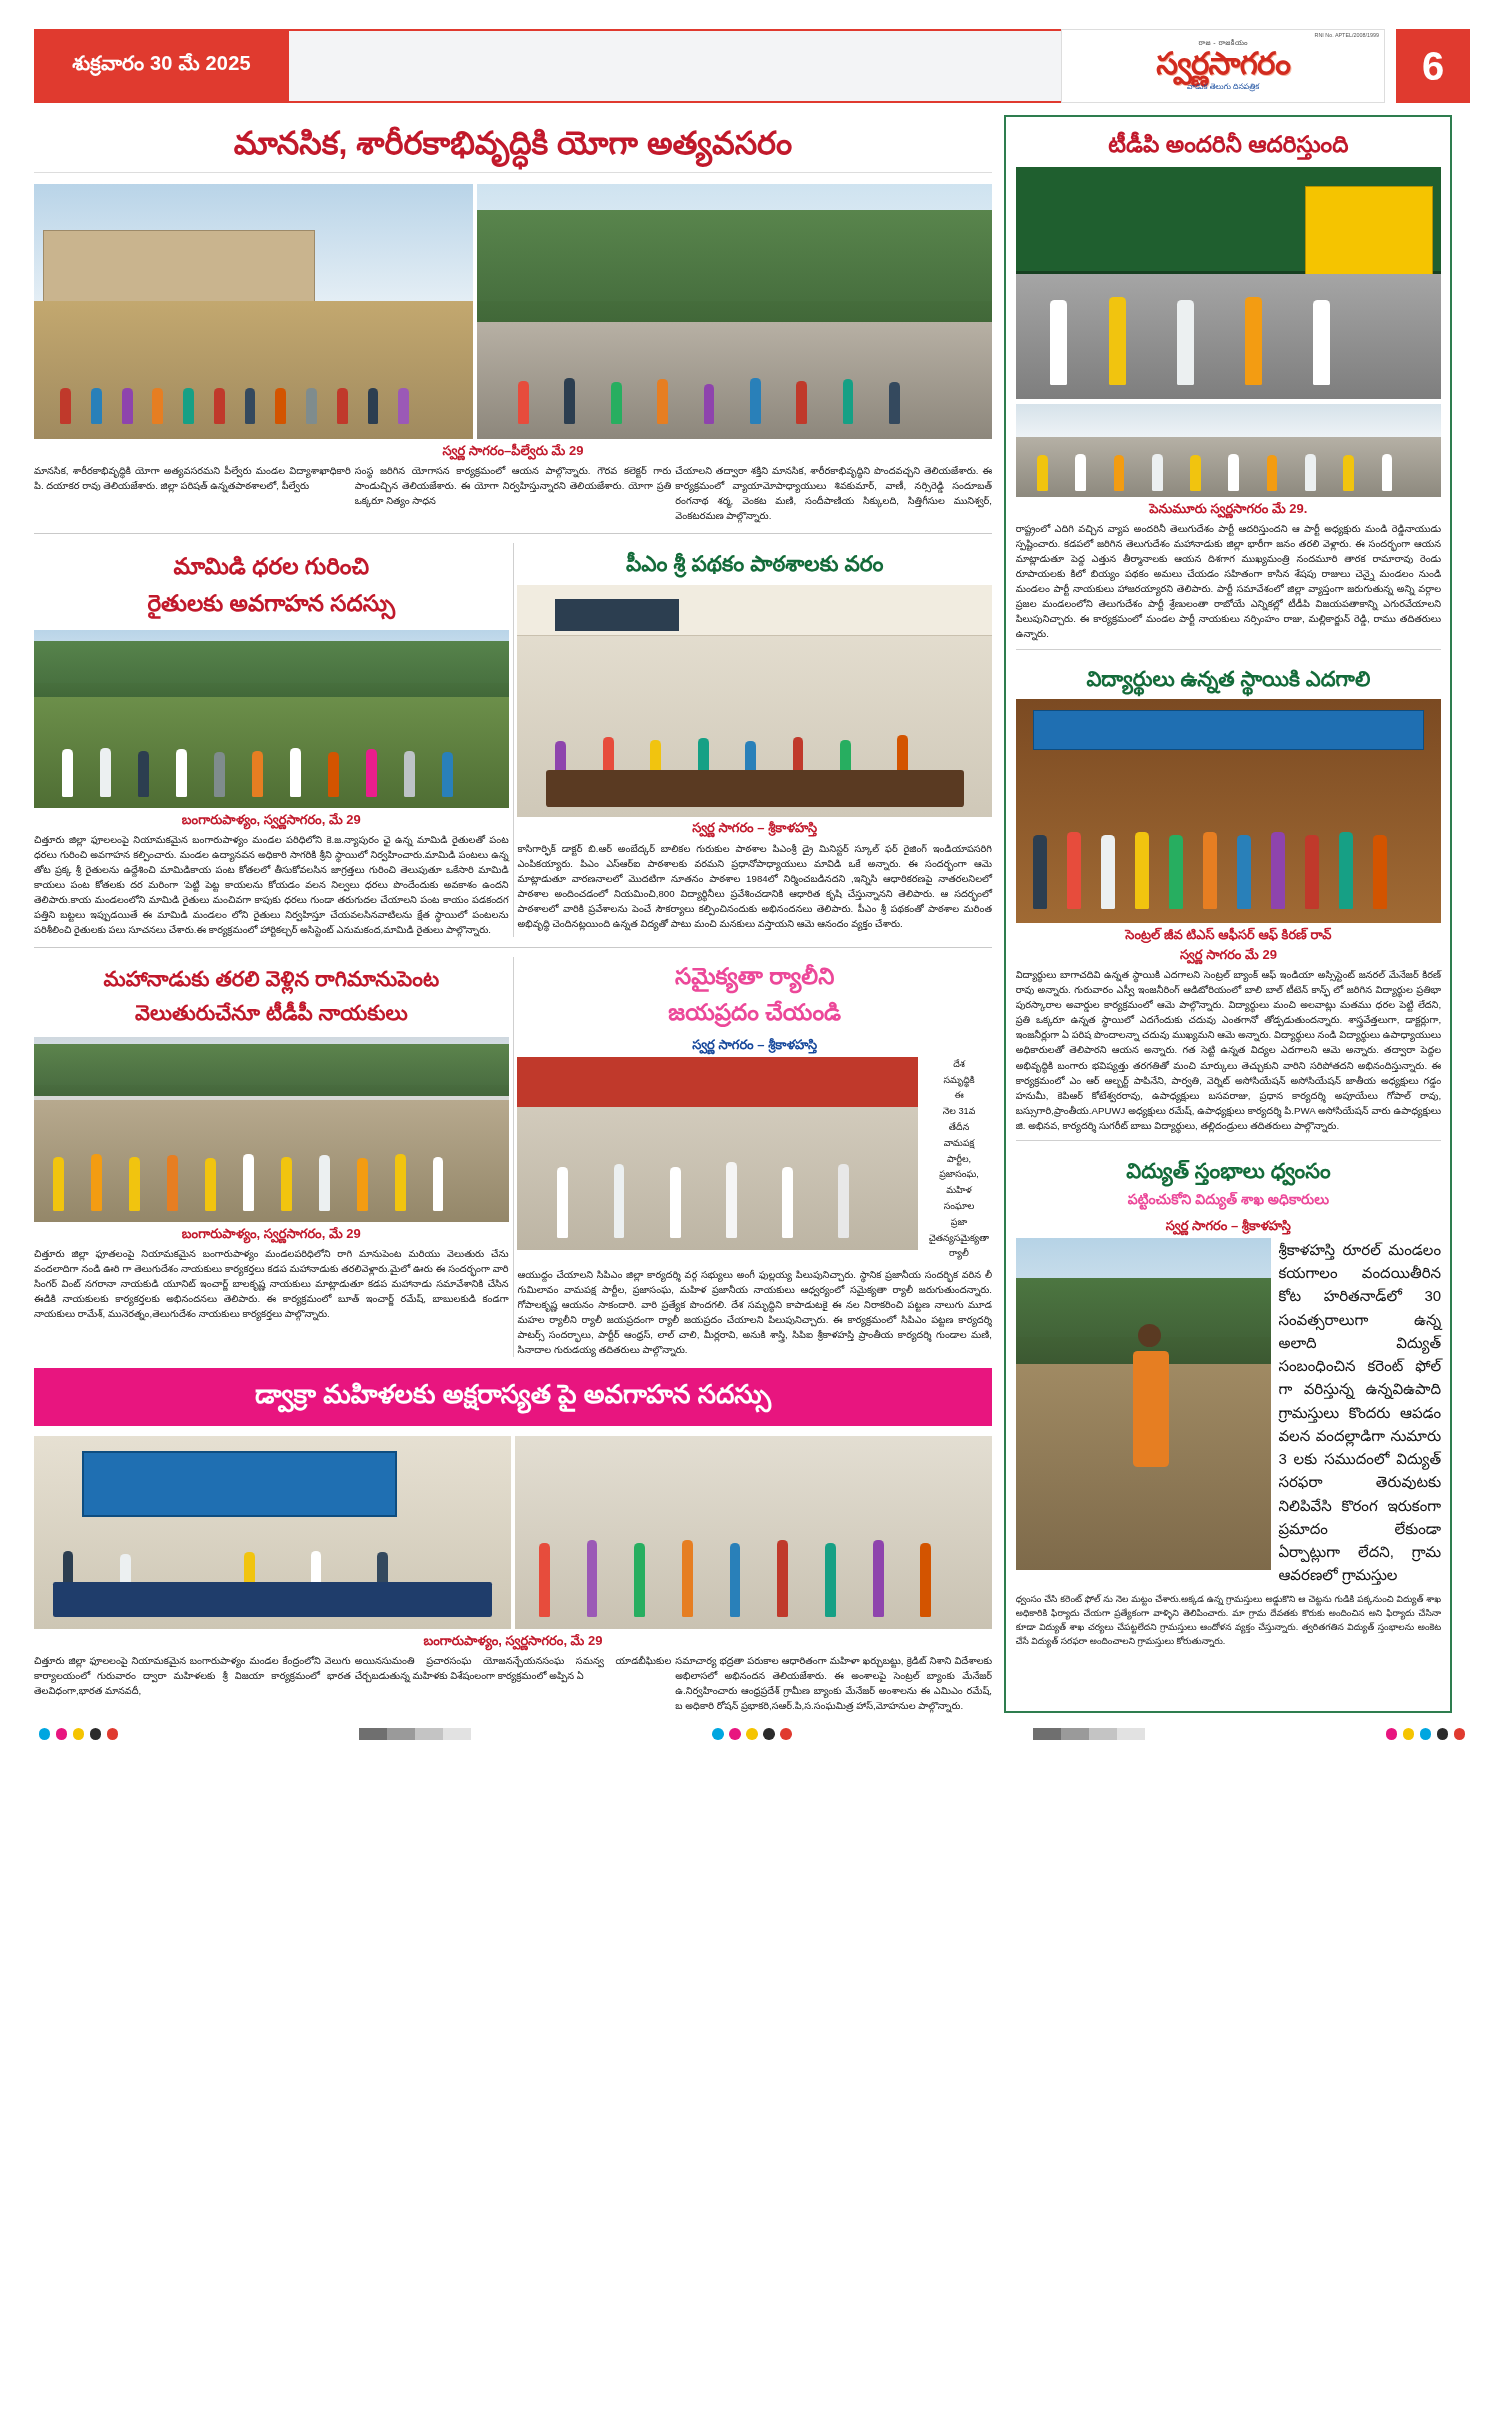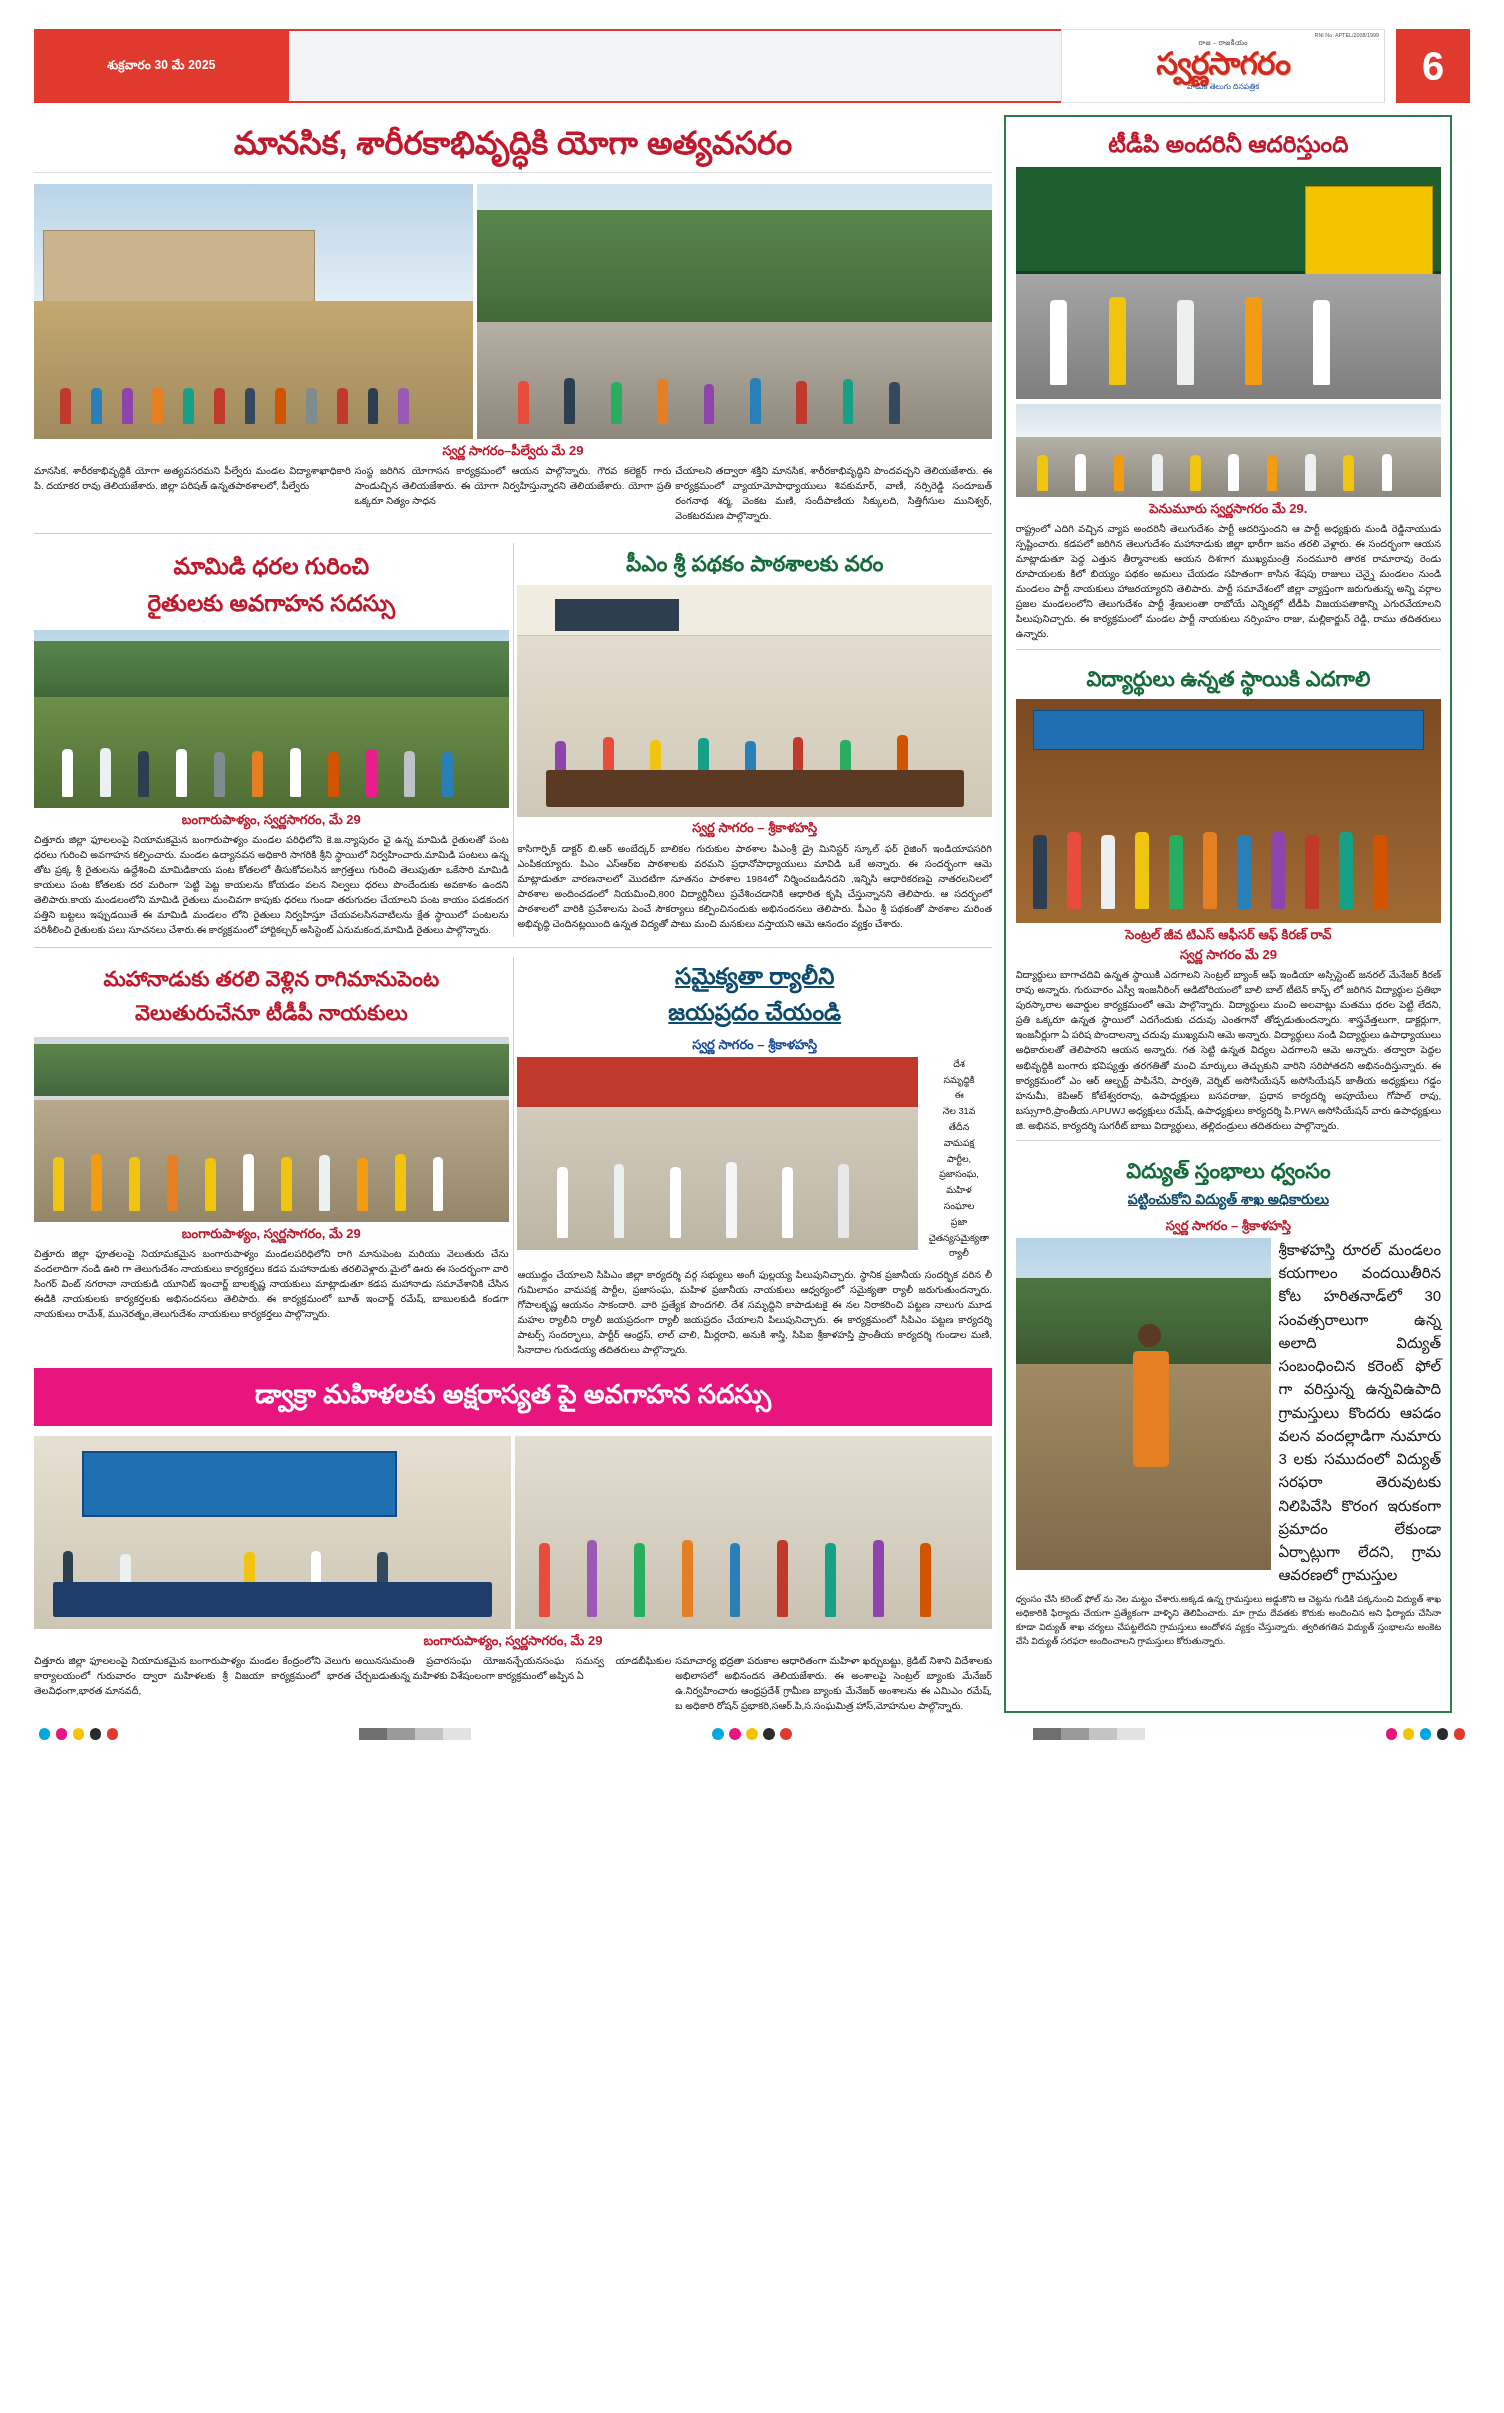--- a/index.html
+++ b/index.html
@@ -15,21 +15,21 @@
     padding:29px 34px 23px 34px;
   }
 
   
   .masthead {
     position:relative; height:74px;
     display:flex; align-items:stretch;
   }
   .date-badge {
     background:#e03a2f; color:#fff;
-    font-size:12px; font-weight:bold;
+    font-size:20px; font-weight:bold;
     display:flex; align-items:center; justify-content:center;
     padding:0 18.5px; min-width:255px;
     letter-spacing:0.2px;
   }
   .mast-bar {
     flex:1; background:#f3f4f6;
     border-top:2.3px solid #e03a2f; border-bottom:2.3px solid #e03a2f;
   }
   .logo-box {
     width:324px; background:#fff;
@@ -71,22 +71,22 @@
   }
   .hl-red {
     color:#c1192b; font-size:23px; font-weight:bold;
     text-align:center; line-height:1.35; padding:7.7px 3.1px 6.2px;
   }
   .hl-green {
     color:#146b3a; font-size:21.6px; font-weight:bold;
     text-align:center; line-height:1.35; padding:6.2px 3.1px;
   }
   .hl-blue {
-    color:#0c4a6e; font-size:18.5px; font-weight:bold;
-    text-align:center; line-height:1.35; padding:4.6px 3.1px;text-decoration:underline;
+    color:#ec4899; font-size:18.5px; font-weight:bold;
+    text-align:center; line-height:1.35; padding:4.6px 3.1px;
   }
   .hl-right {
     color:#c1192b; font-size:23px; font-weight:bold;
     text-align:center; line-height:1.3; padding:4.6px 1.5px 7.7px;
   }
   .hl-right-g {
     color:#146b3a; font-size:21px; font-weight:bold;
     text-align:center; line-height:1.3; padding:7.7px 1.5px 6.2px;
   }
 

